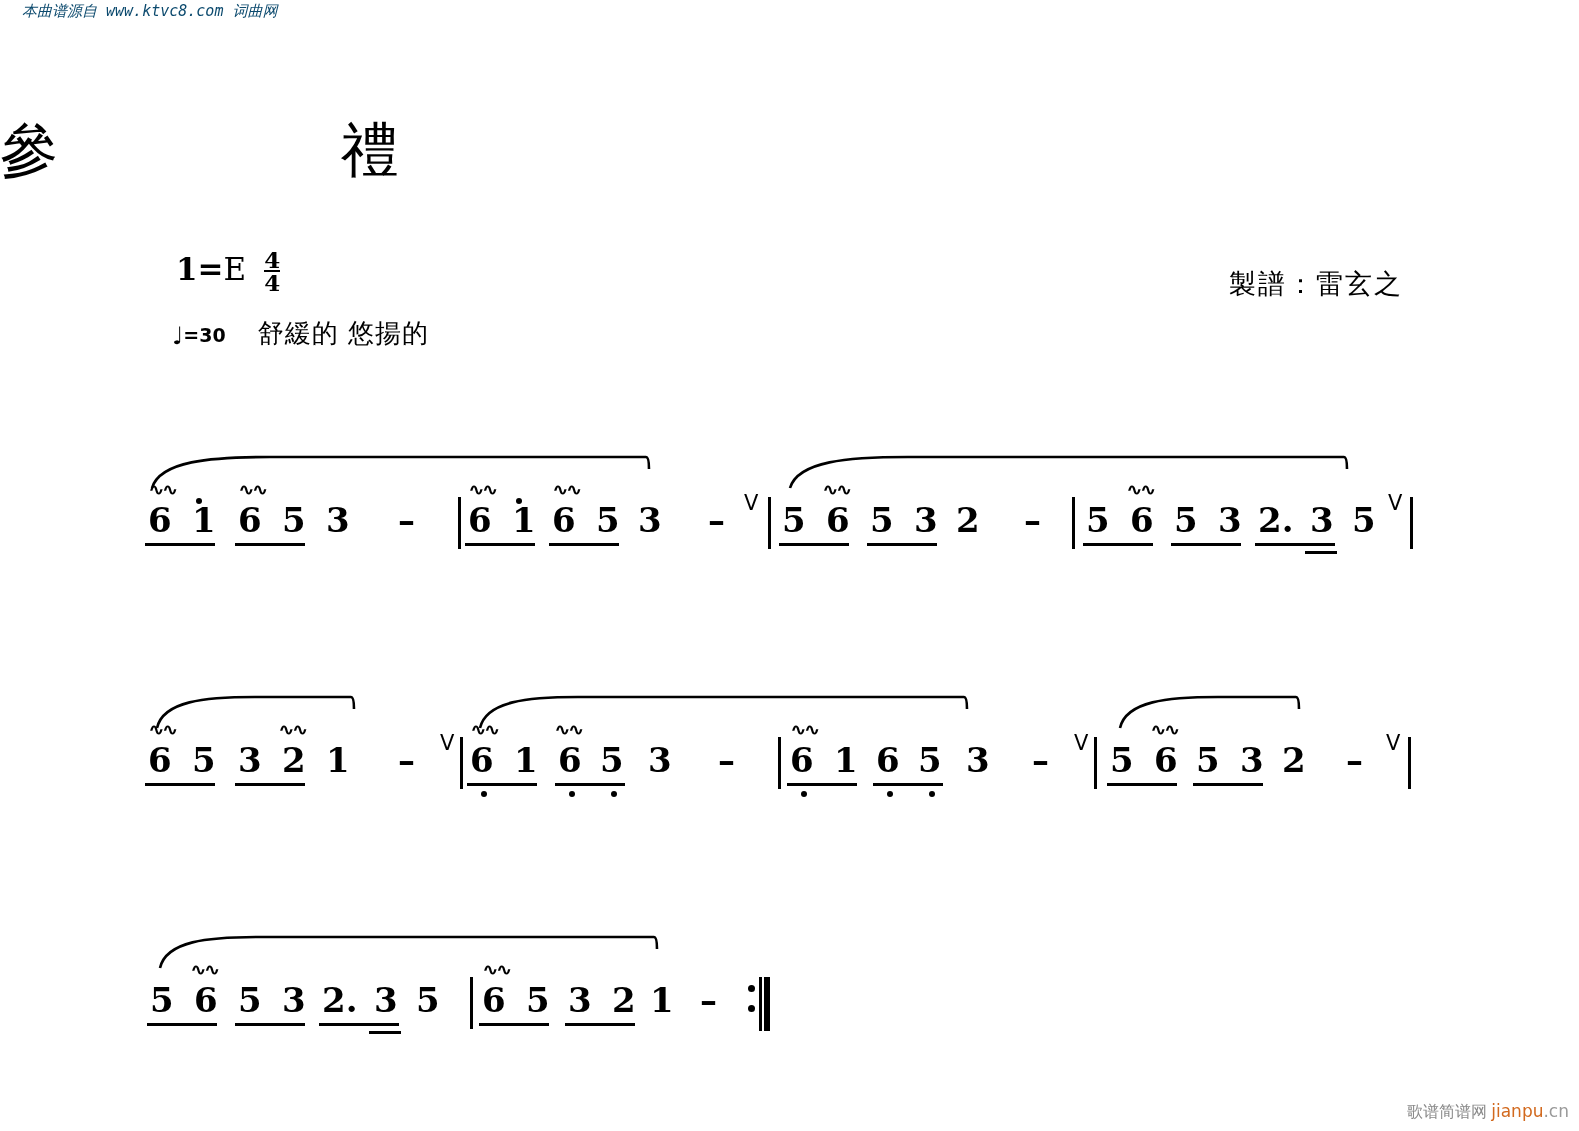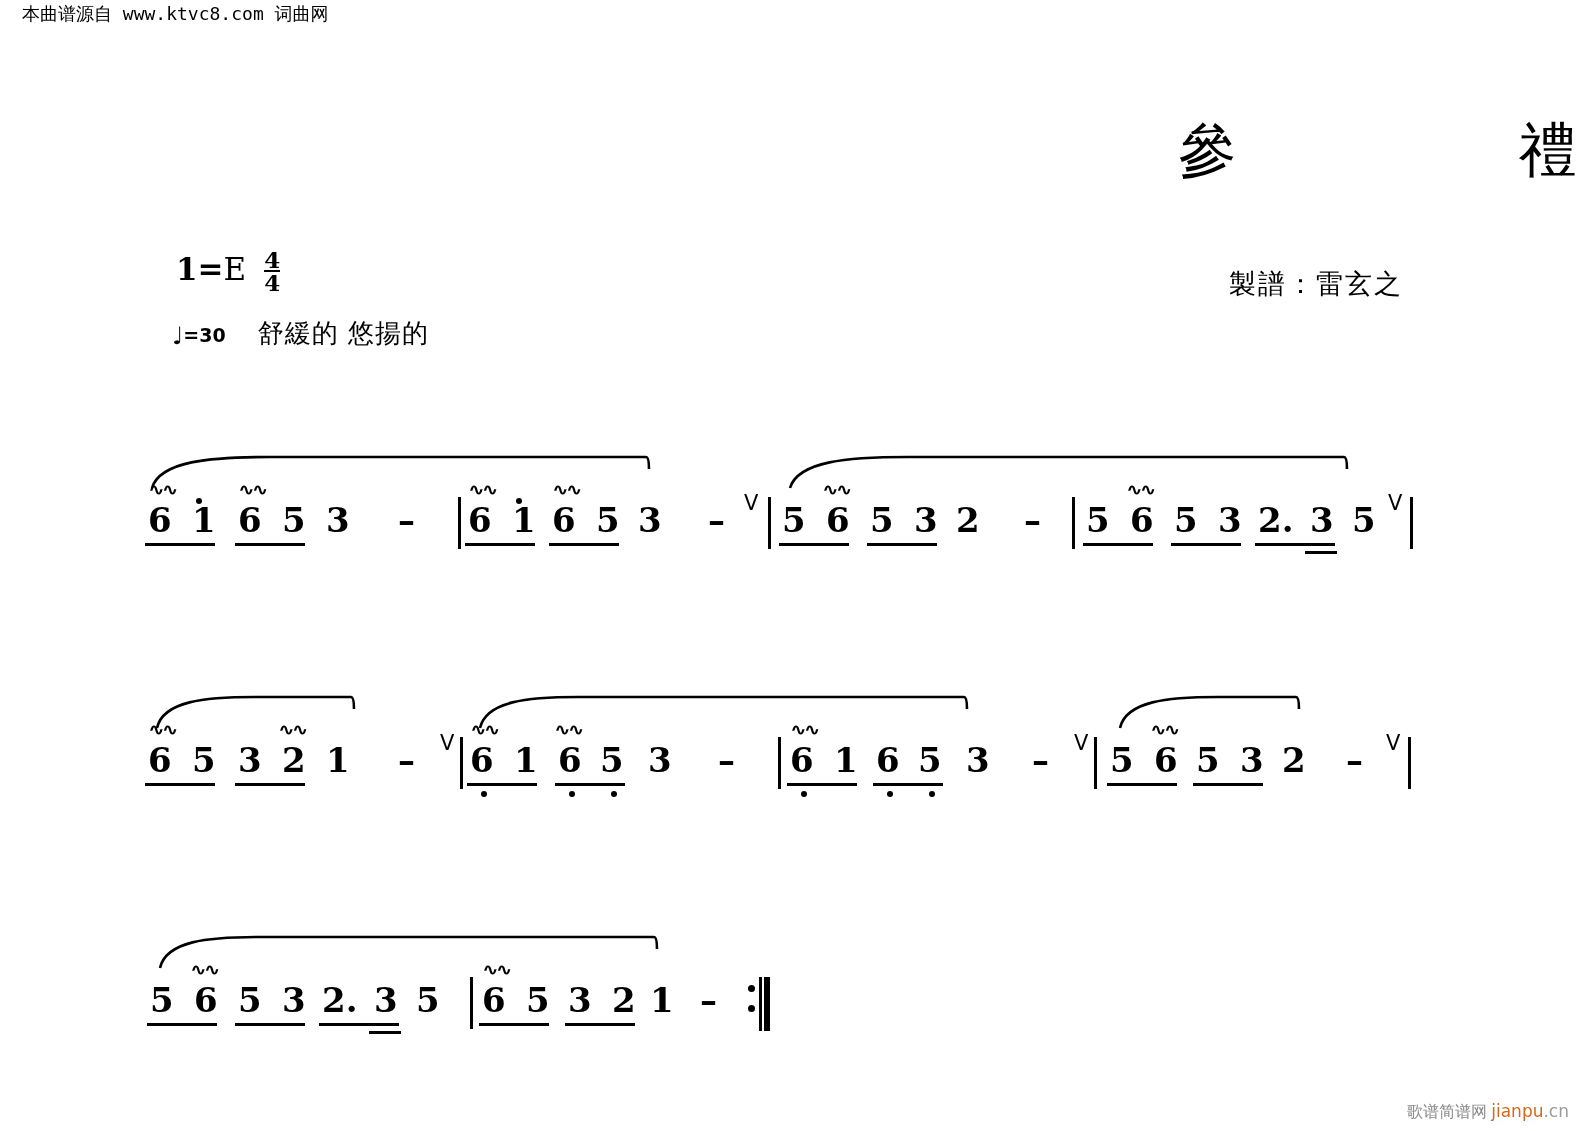--- a/index.html
+++ b/index.html
@@ -8,34 +8,34 @@
     background:#ffffff;
     font-family:"Liberation Serif", serif;
     color:#000;
     position:relative;
     overflow:hidden;
   }
   
   #wm-top{
     position:absolute;left:22px;top:2px;
     font-family:"DejaVu Sans Mono", monospace;
-    font-size:18px;color:#000000;letter-spacing:0px;white-space:nowrap;
+    font-size:15px;color:#0c4a6e;letter-spacing:0px;white-space:nowrap;font-style:italic;
   }
   #wm-bottom{
     position:absolute;right:10px;bottom:8px;
     font-size:17px;white-space:nowrap;
   }
   #wm-bottom .cn{color:#8a8a8a;font-family:"DejaVu Sans", sans-serif;font-size:16px;}
   #wm-bottom .jp{color:#d2691e;font-family:"DejaVu Sans", sans-serif;font-size:17px;}
   #wm-bottom .tld{color:#9a9a9a;font-family:"DejaVu Sans", sans-serif;font-size:17px;}
 
   
   #title{
     position:absolute;top:112px;left:0;width:100%;
-    text-align:right;
+    text-align:left;
     font-family:"DejaVu Serif", serif;
     font-size:58px;font-weight:400;letter-spacing:2px;
   }
   #title .gap{display:inline-block;width:240px;}
 
   #keysig{
     position:absolute;left:176px;top:252px;
     display:flex;align-items:flex-start;
   }
   #keysig .kk{

